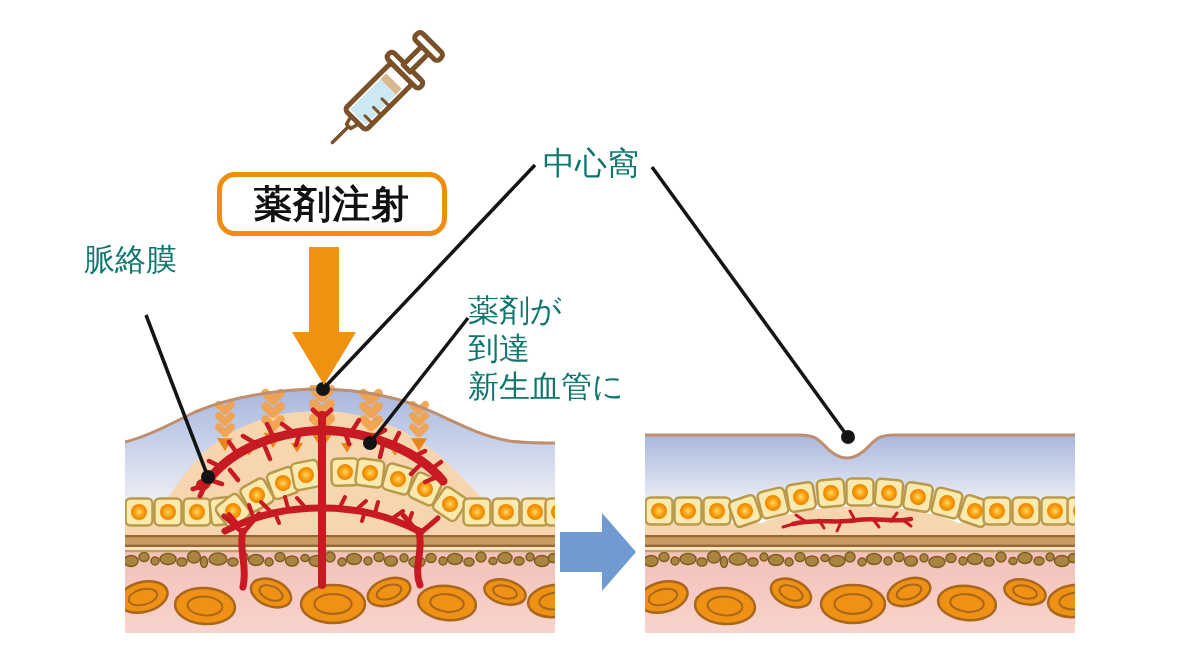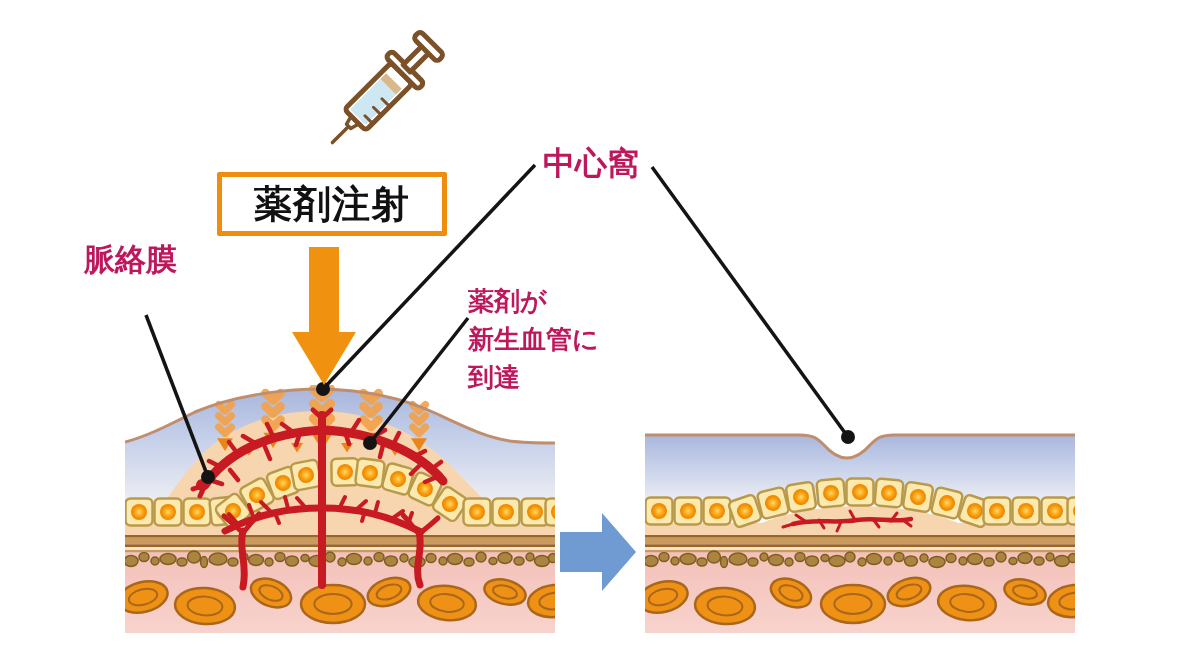--- a/index.html
+++ b/index.html
@@ -1,27 +1,27 @@
 <!DOCTYPE html>
 <html><head>
 <meta charset="utf-8">
 <style>
   html,body{margin:0;padding:0;background:#fff;}
   .stage{position:relative;width:1200px;height:656px;background:#ffffff;overflow:hidden;
          font-family:"Liberation Sans","DejaVu Sans",sans-serif;color:#111;}
   .stage svg{position:absolute;left:0;top:0;}
-  .lbl{position:absolute;font-weight:700;color:#be185d;white-space:nowrap;}
+  .lbl{position:absolute;font-weight:400;color:#0f766e;white-space:nowrap;}
   .injection-box{
     position:absolute;left:217px;top:172px;width:230px;height:64px;
-    border:5px solid #ef8d0e;border-radius:2px;background:#fff;
+    border:5px solid #ef8d0e;border-radius:18px;background:#fff;
     display:flex;align-items:center;justify-content:center;
     font-size:38px;font-weight:bold;letter-spacing:1px;box-sizing:border-box;}
   .fovea{left:543px;top:142px;font-size:32px;}
   .cnv{left:84px;top:240px;font-size:31px;line-height:40px;}
-  .drug{left:468px;top:282px;font-size:26px;line-height:38px;}
+  .drug{left:468px;top:292px;font-size:31px;line-height:38px;}
   .cnv span,.drug span{display:block;}
 </style>
 </head>
 <body>
 
 <div class="stage">
 
 <svg width="1200" height="656" viewBox="0 0 1200 656">
   <defs>
     <linearGradient id="blueGrad" x1="0" y1="0" x2="0" y2="1">
@@ -280,17 +280,17 @@
 <div class="lbl fovea">
   <span>中心窩</span>
 </div>
 
 <div class="lbl cnv">
   <span>脈絡膜</span>
 </div>
 
 <div class="lbl drug">
   <span>薬剤が</span>
+  <span>到達</span>
   <span>新生血管に</span>
-  <span>到達</span>
 </div>
 
 </div>
 
 </body></html>

